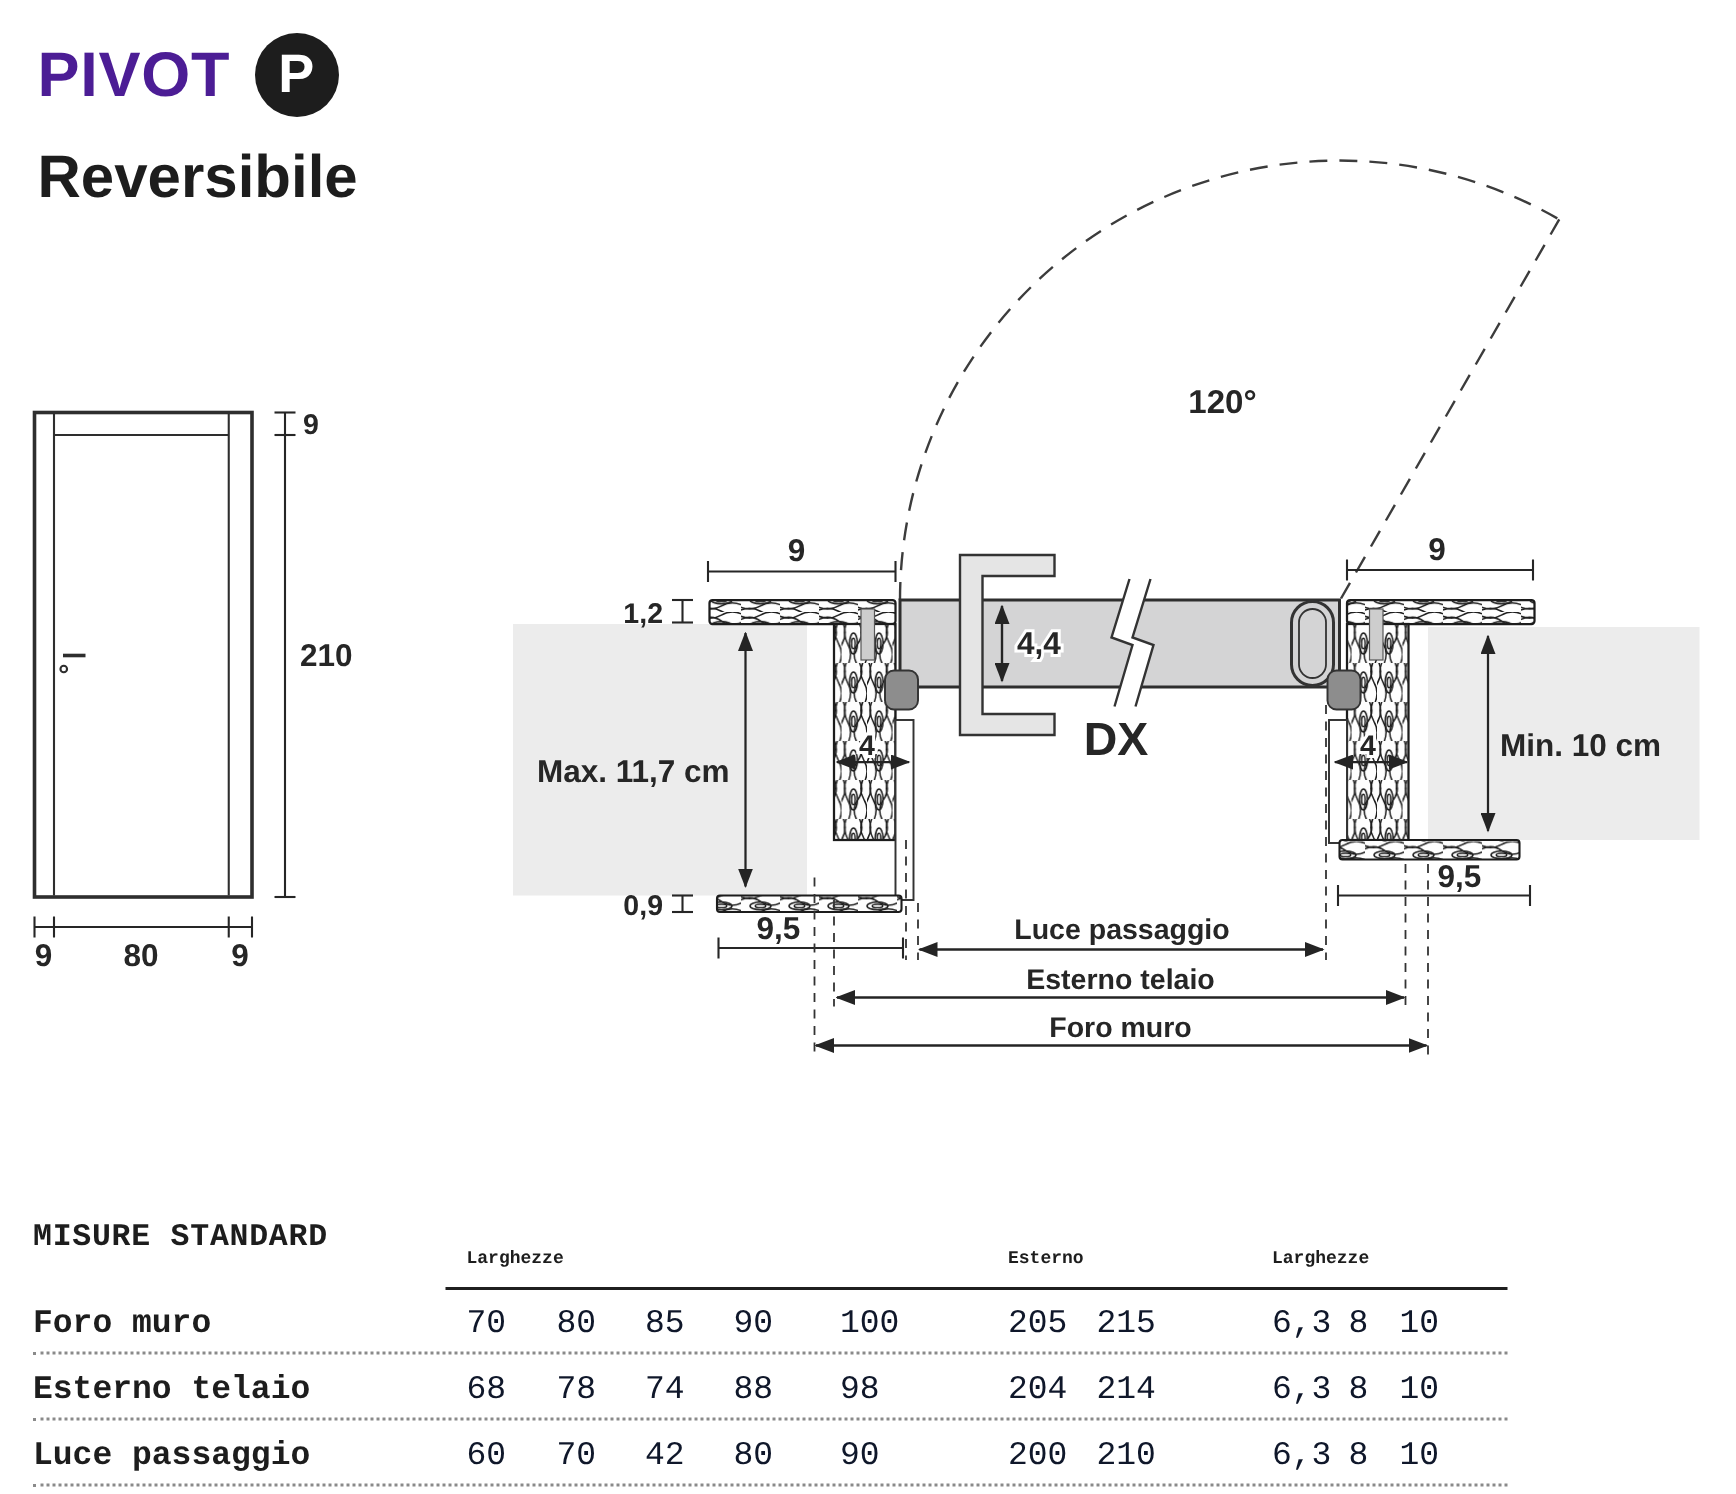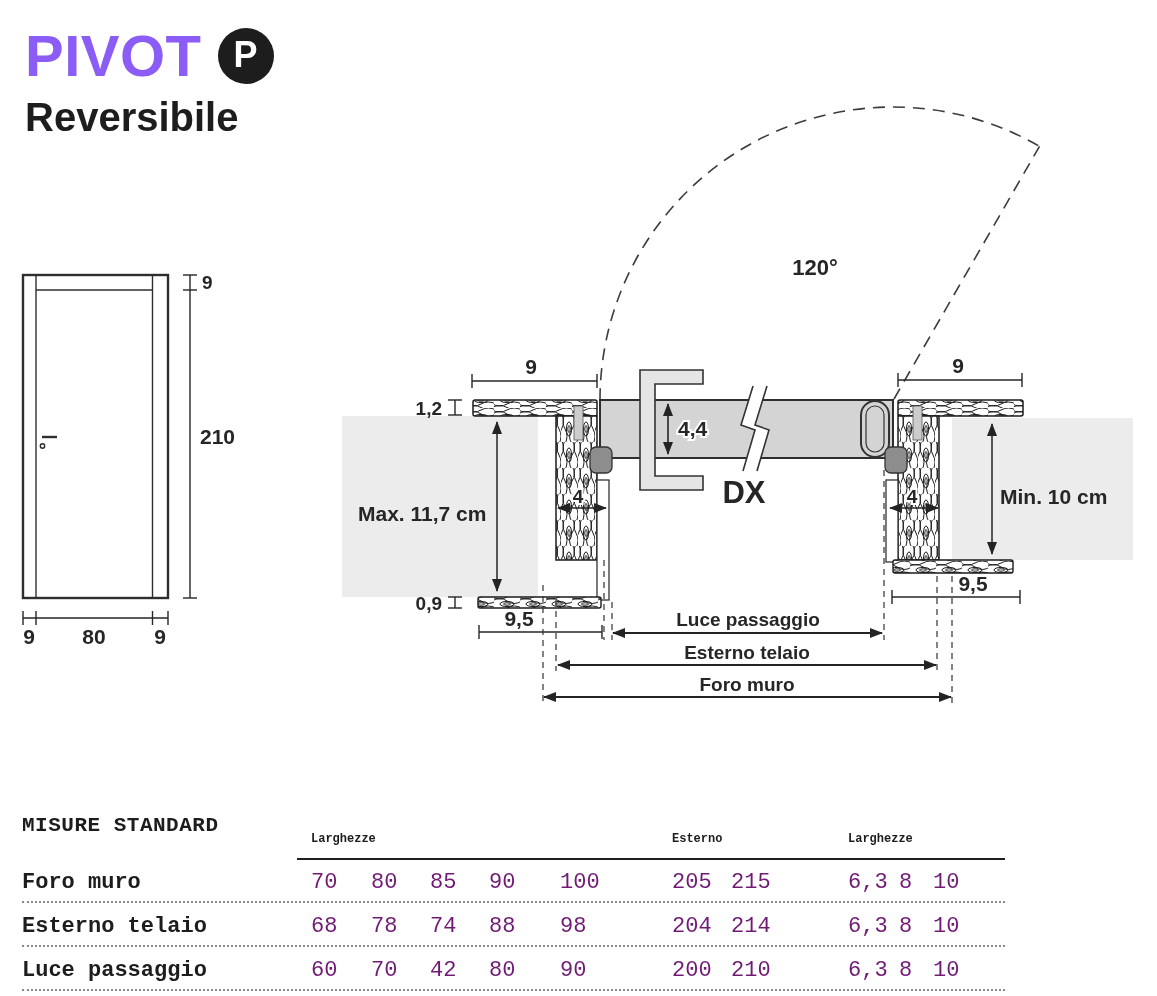--- a/index.html
+++ b/index.html
@@ -4,48 +4,48 @@
 <style>
   * { margin:0; padding:0; box-sizing:border-box; }
   html,body { background:#ffffff; }
   body {
     width:1157px; height:996px; position:relative; overflow:hidden;
     font-family:"Liberation Sans","DejaVu Sans",sans-serif; color:#242424;
   }
   
   .hdr { position:absolute; left:25px; top:22px; }
   .hdr-row { display:flex; align-items:center; gap:16px; }
-  .hdr-title { font-size:58px; font-weight:800; letter-spacing:.5px; color:#8b5cf6; }
+  .hdr-title { font-size:42px; font-weight:800; letter-spacing:.5px; color:#4c1d95; }
   .hdr-badge {
     width:56px; height:56px; border-radius:50%; background:#1d1d1d;
     display:flex; align-items:center; justify-content:center;
     color:#fff; font-size:36px; font-weight:800; padding-bottom:2px;
   }
-  .hdr-sub { font-size:40px; font-weight:800; color:#1d1d1d; margin-top:6px; }
+  .hdr-sub { font-size:40px; font-weight:800; color:#1d1d1d; margin-top:18px; }
   
   svg.drawing { position:absolute; left:0; top:95px; }
   svg text {
     font-family:"Liberation Sans","DejaVu Sans",sans-serif;
     fill:#262626;
   }
   .dim-t  { font-size:21px; font-weight:600; }
   .dim-s  { font-size:19px; font-weight:600; }
   .lbl-b  { font-size:21px; font-weight:700; }
   .lbl-arrow { font-size:19px; font-weight:700; }
   .lbl-dx { font-size:31px; font-weight:800; }
   .lbl-ang{ font-size:22px; font-weight:600; }
   .halo { paint-order:stroke; stroke:#ffffff; stroke-width:4px; }
   
   .tbl { position:absolute; left:0; top:804px; width:1055px; height:216px;font-family:Liberation Mono, monospace; }
   .tbl-title { position:absolute; left:22px; top:10px; font-size:21px; font-weight:800; letter-spacing:.5px; color:#1d1d1d; }
   .th { position:absolute; top:28px; font-size:12px; font-weight:700; color:#1d1d1d; }
   .line-solid { position:absolute; left:297px; width:708px; top:54px; border-top:2px solid #1f1f1f; }
   .line-dot { position:absolute; left:22px; width:983px; border-top:2px dotted #8a8a8a; }
   .trow { position:absolute; left:0; width:1157px; height:34px; }
-  .tcell { position:absolute; top:0; font-size:22px; color:#701a75; }
+  .tcell { position:absolute; top:0; font-size:22px; color:#0f172a; }
   .tcell.rowlbl { font-weight:700; color:#1d1d1d; }
   .cL{left:22px;} .c0{left:311px;} .c1{left:371px;} .c2{left:430px;} .c3{left:489px;}
   .c4{left:560px;text-align:right;} .c5{left:672px;} .c6{left:731px;} .c7{left:848px;} .c8{left:899px;} .c9{left:933px;}
 </style>
 </head>
 <body>
 
 <div class="hdr">
   <div class="hdr-row">
     <div class="hdr-title">PIVOT</div>

